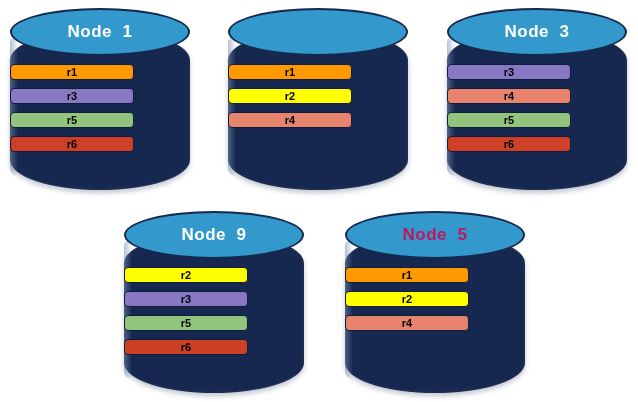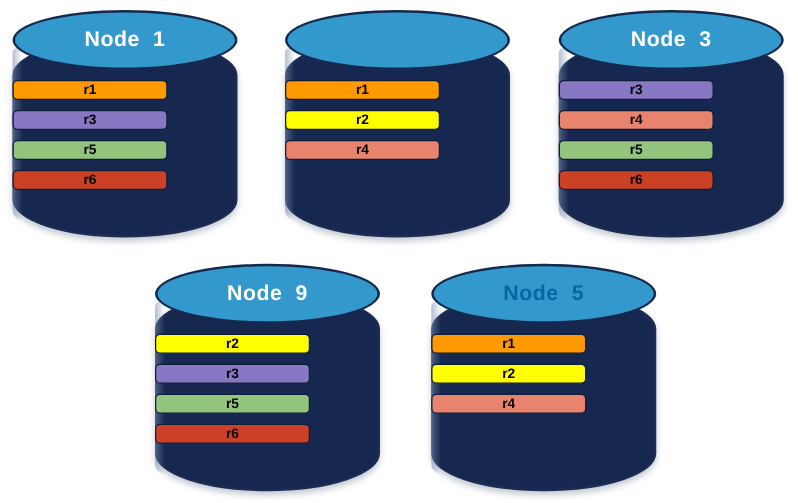--- a/index.html
+++ b/index.html
@@ -159,20 +159,20 @@
         <div class="segment" style="background: rgb(255, 255, 0);">r2</div>
         <div class="segment" style="background: rgb(136, 120, 195);">r3</div>
         <div class="segment" style="background: rgb(147, 196, 125);">r5</div>
         <div class="segment" style="background: rgb(204, 65, 37);">r6</div>
       </div>
     </div>
     <div class="node" style="left: 345px; top: 211px;">
       <div class="node-body" style="background: rgb(22, 40, 79);"></div>
       <div class="node-rim"></div>
       <div class="node-top" style="background: rgb(51, 153, 204);"></div>
-      <div class="node-label" style="color: #0369a1;">Node  5</div>
+      <div class="node-label" style="color: #be185d;">Node  5</div>
       <div class="segments">
         <div class="segment" style="background: rgb(255, 153, 0);">r1</div>
         <div class="segment" style="background: rgb(255, 255, 0);">r2</div>
         <div class="segment" style="background: rgb(232, 131, 110);">r4</div>
       </div>
     </div>
   </div>
 
 </body></html>

